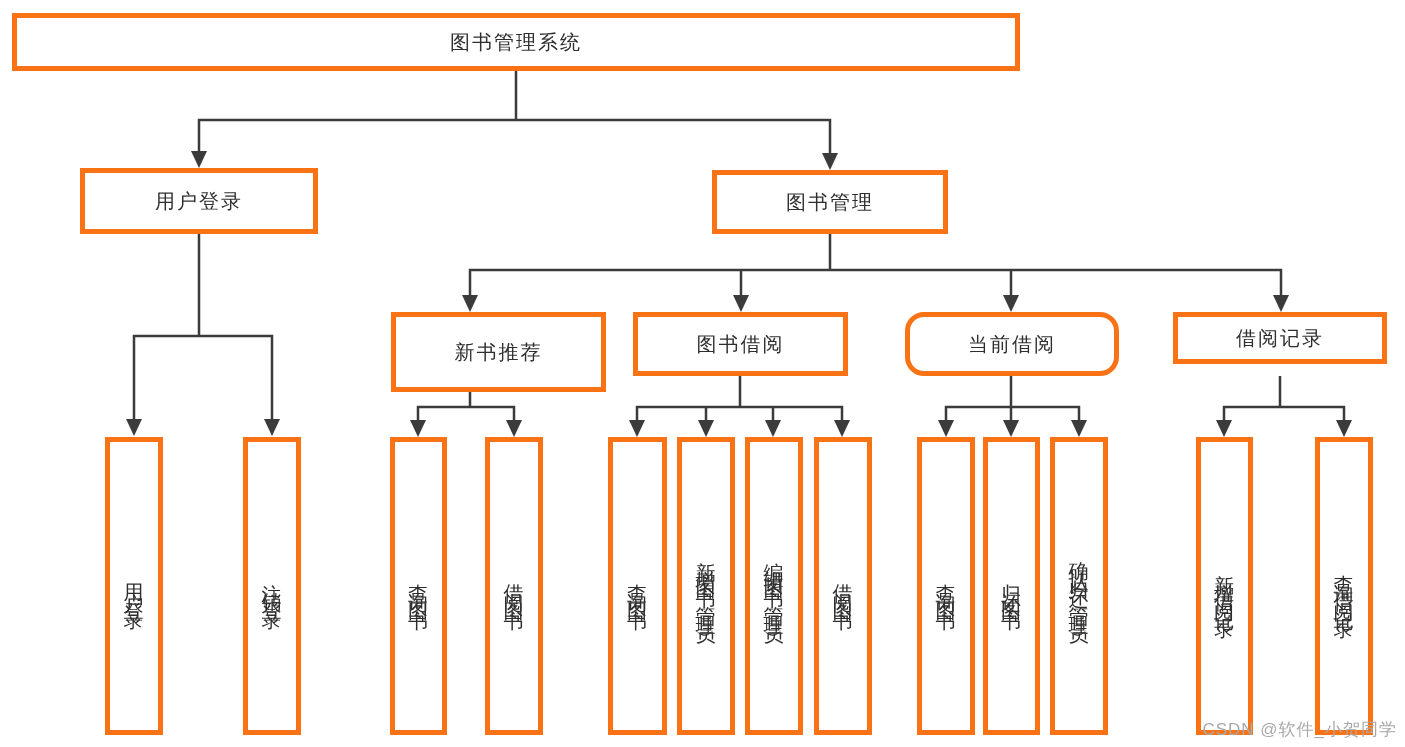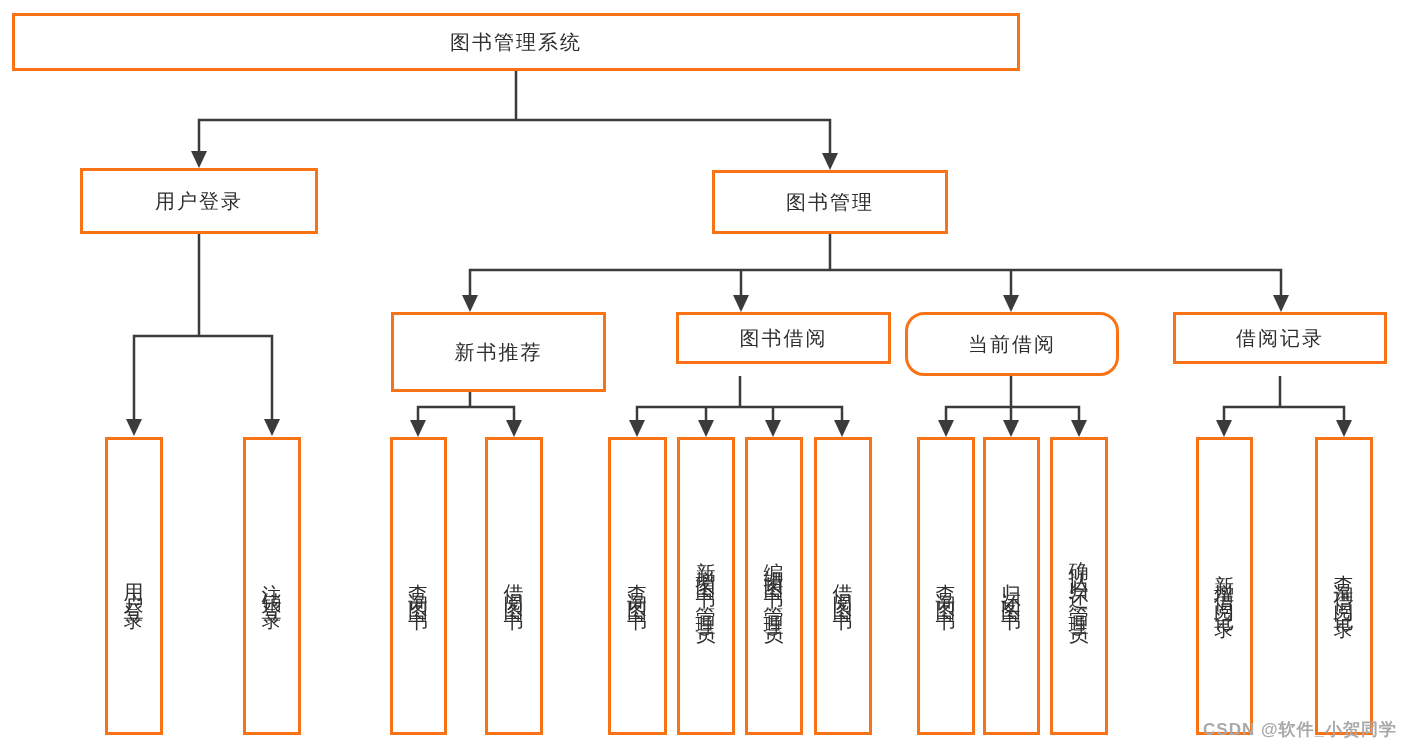--- a/index.html
+++ b/index.html
@@ -12,21 +12,21 @@
     font-family: "Liberation Sans", sans-serif;
   }
   #connectors {
     position: absolute;
     left: 0; top: 0;
     width: 1405px; height: 747px;
   }
   .box {
     position: absolute;
     box-sizing: border-box;
-    border: 3px solid #f97316;
+    border: 5px solid #f97316;
     background: #ffffff;
     display: flex;
     align-items: center;
     justify-content: center;
     color: #2e2e2e;
   }
   .hbox {
     font-size: 20px;
     letter-spacing: 2px;
     white-space: nowrap;
@@ -42,21 +42,20 @@
     max-height: 288px;
   }
   #watermark {
     position: absolute;
     right: 8px;
     bottom: 6px;
     font-size: 17px;
     color: #a9a9a9;
     letter-spacing: 1px;
     white-space: nowrap;
-    font-weight: bold;
   }
 </style>
 </head>
 <body>
 
 <div id="canvas">
 
   <svg id="connectors" viewBox="0 0 1405 747" xmlns="http://www.w3.org/2000/svg">
     <g stroke="#3b3b3b" stroke-width="2.5" fill="none">
 
@@ -111,21 +110,21 @@
   <div class="box hbox" style="left:80px; top:168px; width:238px; height:66px;">
     <span>用户登录</span>
   </div>
   <div class="box hbox" style="left:712px; top:170px; width:236px; height:64px;">
     <span>图书管理</span>
   </div>
 
   <div class="box hbox" style="left:363px; top:312px; width:215px; height:80px;margin-left:28px;">
     <span>新书推荐</span>
   </div>
-  <div class="box hbox" style="left:633px; top:312px; width:215px; height:52px;margin-left:43px;">
+  <div class="box hbox" style="left:633px; top:312px; width:215px; height:64px;">
     <span>图书借阅</span>
   </div>
   <div class="box hbox" style="left:905px; top:312px; width:214px; height:64px;border-radius:19px;">
     <span>当前借阅</span>
   </div>
   <div class="box hbox" style="left:1173px; top:312px; width:214px; height:52px;">
     <span>借阅记录</span>
   </div>
 
   <div class="box leaf" style="left:105px; top:437px; width:58px; height:298px;">

